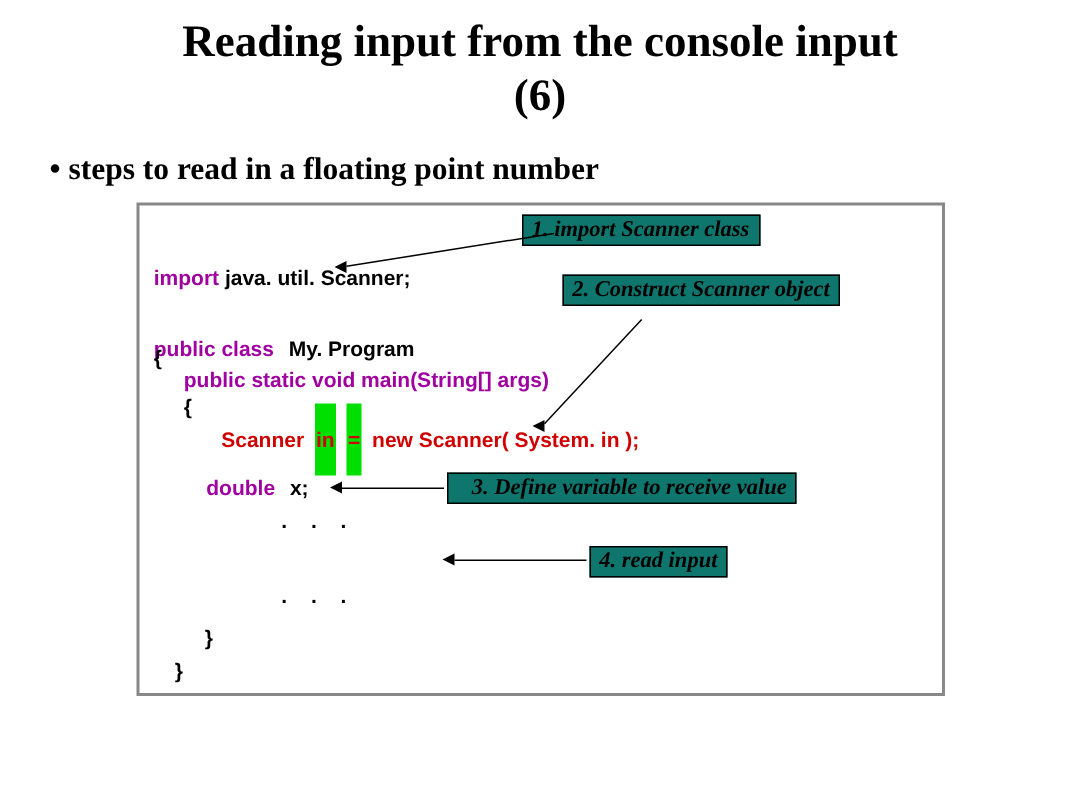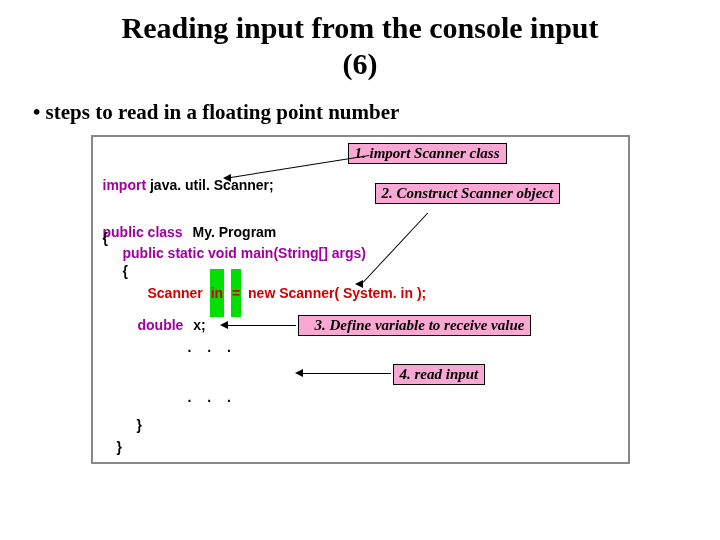--- a/index.html
+++ b/index.html
@@ -34,21 +34,21 @@
     position: relative;
     margin: 0 auto;
     width: 535px;
     height: 325px;
     border: 2px solid #888;
     background: #fff;
     font-family: Arial, Helvetica, sans-serif;
   }
   .callout {
     position: absolute;
-    background: #f9a8d4;
+    background: #0f766e;
     border: 1px solid #000;
     font-family: "Times New Roman", serif;
     font-style: italic;
     font-weight: bold;
     font-size: 15px;
     padding: 1px 6px;
     white-space: nowrap;
   }
   .code-line {
     position: absolute;

